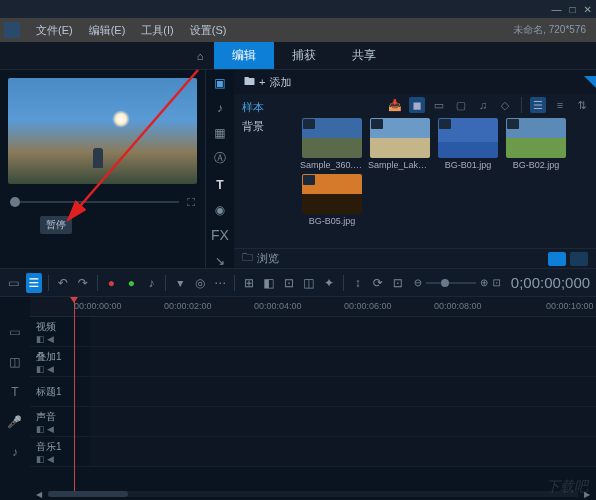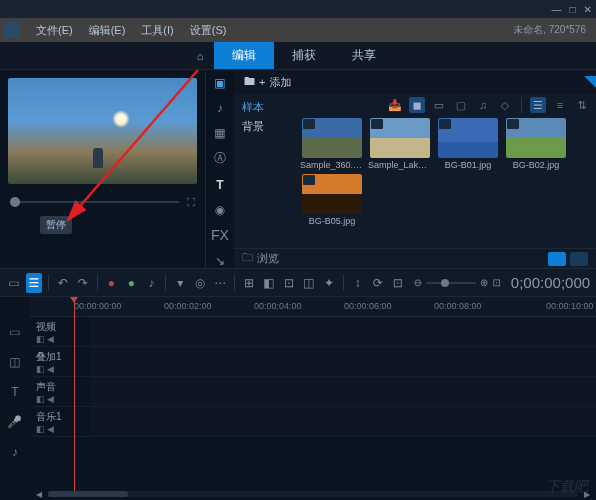--- a/index.html
+++ b/index.html
@@ -283,20 +283,27 @@
           </div>
           <div class="tl-track">
             <div class="tl-track-header">
               <span>叠加1</span>
               <span class="sub">◧  ◀</span>
             </div>
             <div class="tl-track-lane"></div>
           </div>
           <div class="tl-track">
             <div class="tl-track-header">
+              <span>标题1</span>
+              <span class="sub"></span>
+            </div>
+            <div class="tl-track-lane"></div>
+          </div>
+          <div class="tl-track">
+            <div class="tl-track-header">
               <span>声音</span>
               <span class="sub">◧  ◀</span>
             </div>
             <div class="tl-track-lane"></div>
           </div>
           <div class="tl-track">
             <div class="tl-track-header">
               <span>音乐1</span>
               <span class="sub">◧  ◀</span>
             </div>

